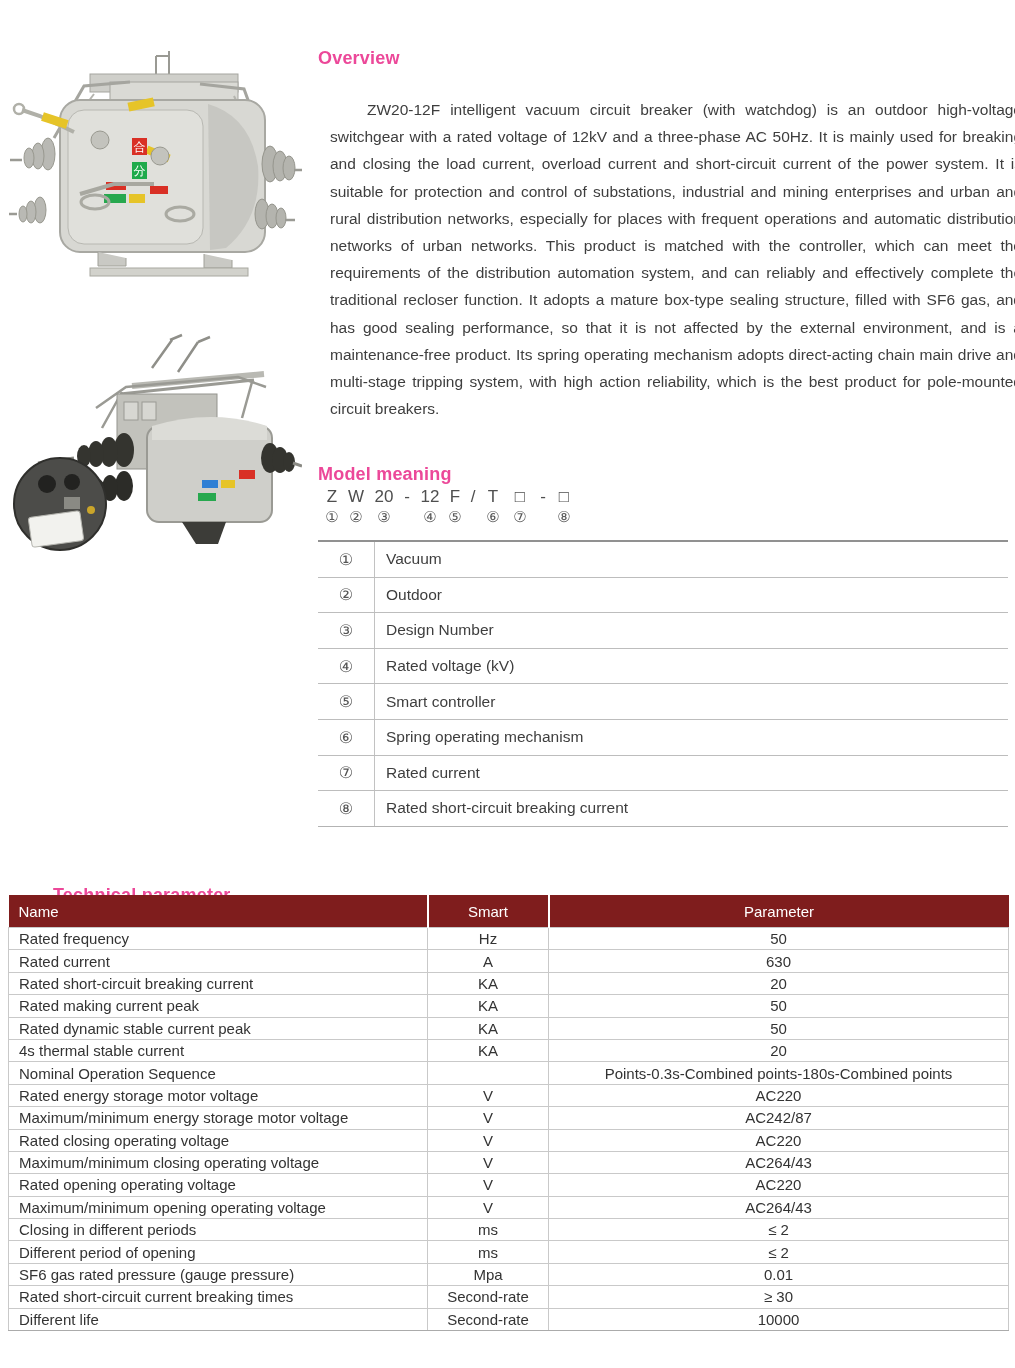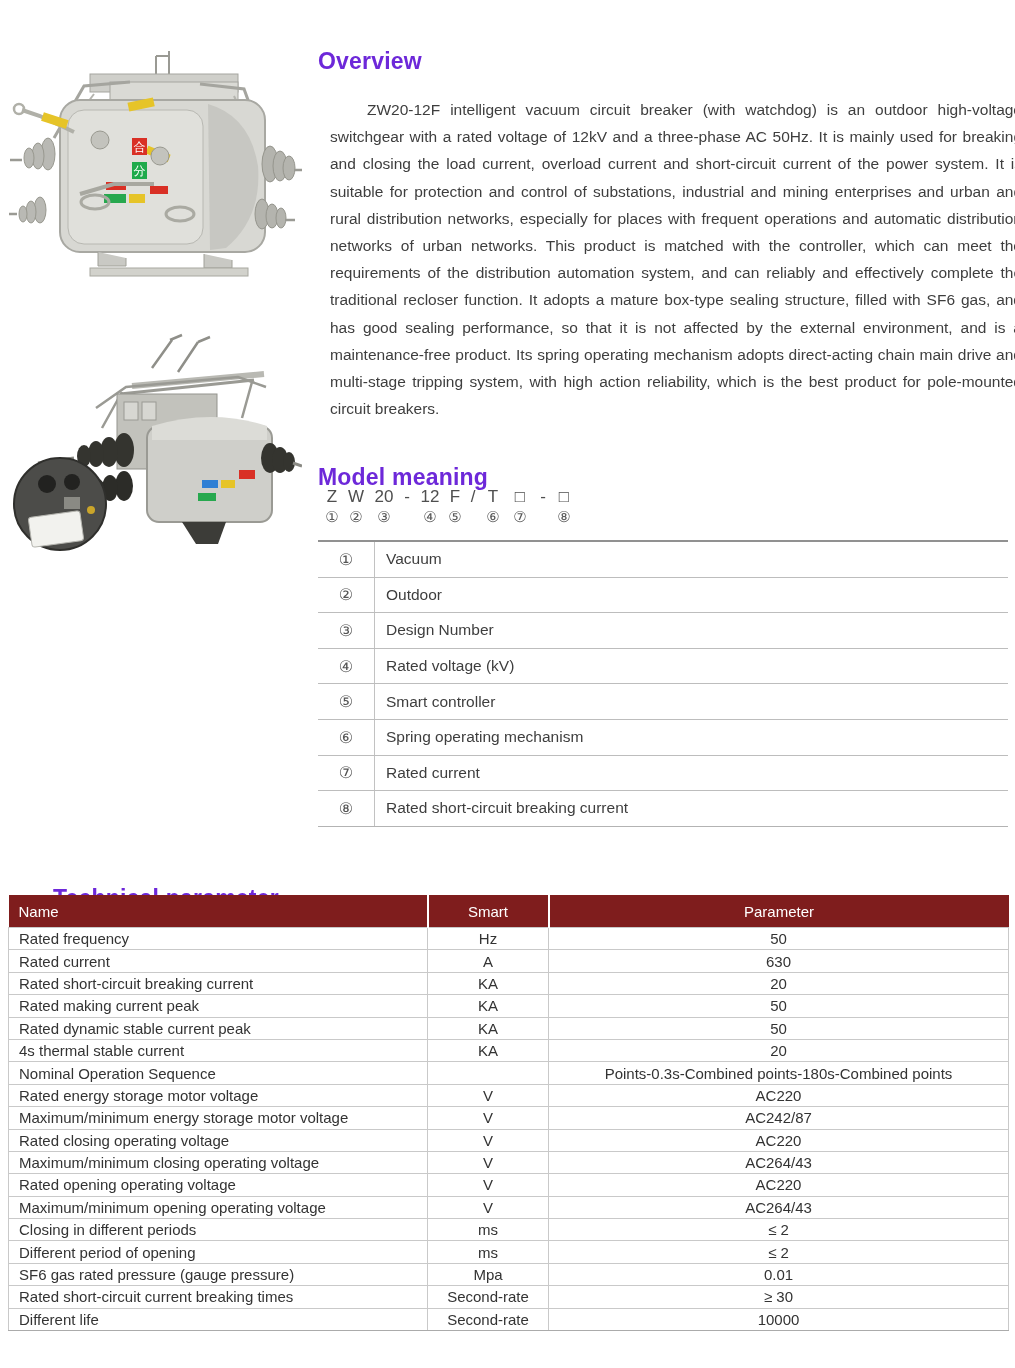--- a/index.html
+++ b/index.html
@@ -1,17 +1,17 @@
 <!DOCTYPE html>
 <html><head>
 <meta charset="utf-8">
 <style>
   html,body{margin:0;padding:0;background:#fff;}
   body{width:1015px;height:1368px;position:relative;font-family:"Liberation Sans",sans-serif;overflow:hidden;}
-  .red-heading{position:absolute;margin:0;font-size:23px;font-weight:bold;color:#6d28d9;letter-spacing:0.2px;}
+  .red-heading{position:absolute;margin:0;font-size:18px;font-weight:bold;color:#ec4899;letter-spacing:0.2px;}
   #overview-h{left:318px;top:48px;}
   #model-h{left:318px;top:464px;}
   #tech-h{left:5px;top:885px;margin-left:48px;}
   #photo1{position:absolute;left:8px;top:42px;width:295px;height:275px;margin:0;}
   #photo2{position:absolute;left:2px;top:330px;width:300px;height:238px;margin:0;}
   #overview-p{position:absolute;left:318px;top:84px;width:692px;margin:12px;font-size:15.5px;line-height:27.2px;
     color:#3e3e3e;text-align:justify;text-indent:37px;}
   
   #model-code{position:absolute;left:321px;top:487px;display:flex;align-items:flex-start;}
   .code-slot{display:flex;flex-direction:column;align-items:center;}

